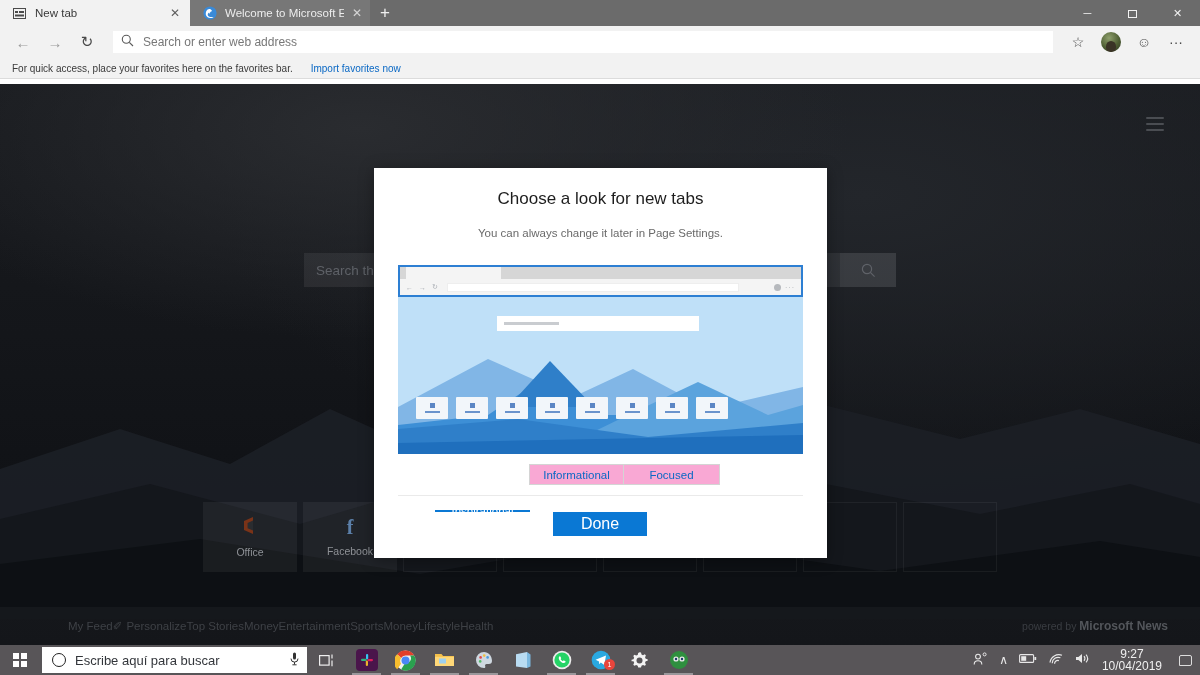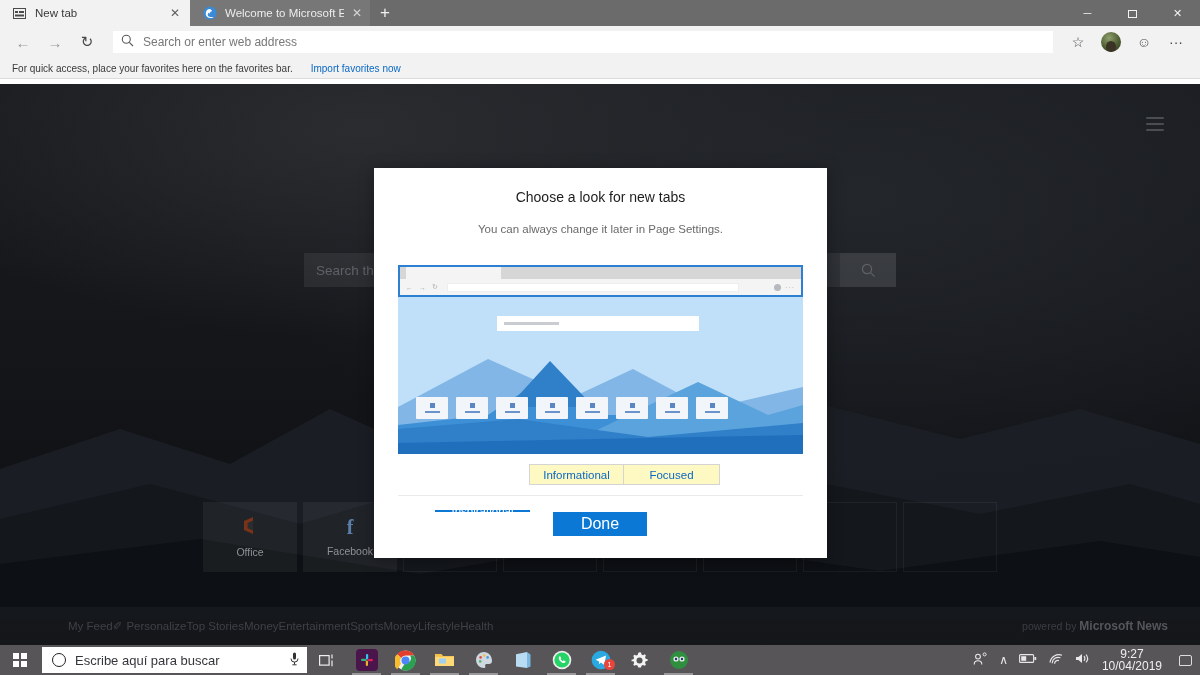--- a/index.html
+++ b/index.html
@@ -129,21 +129,21 @@
     margin-left:auto; padding-right:32px; font-size: 10.5px; color:#3a3d42;
   }
   .newsbar .powered b { color:#53565b; font-size: 12px; font-weight: bold; }
 
   
   .modal {
     position: absolute; left: 374px; top: 168px; width: 453px; height: 390px;
     background: #fff; box-shadow: 0 2px 14px rgba(0,0,0,.35);
   }
   .modal-title {
-    text-align:center; font-size: 14px; color: #1d1d1d; padding-top: 21px;
+    text-align:center; font-size: 17px; color: #1d1d1d; padding-top: 21px;
   }
   .modal-sub {
     text-align:center; font-size: 11.5px; color: #6a6a6a; padding-top: 18px;
   }
 
   
   .preview {
     position:absolute; left: 24px; top: 97px; width: 405px; height: 189px;
     background: #2d7fd3; overflow:hidden;
   }
@@ -173,21 +173,21 @@
   .pv-tile .sq { width:5px; height:5px; background:#5b86c4; }
   .pv-tile .bar { width:15px; height:2.5px; background:#6a93cc; }
 
   
   .seg {
     position:absolute; left: 62px; top: 296px; display:flex; height: 21px;
     font-size: 11.5px;
   }
   .seg .opt {
     display:flex; align-items:center; justify-content:center;
-    border:1px solid #d4d4d4; margin-left:-1px; color:#0a68c4; background:#fef9c3;
+    border:1px solid #d4d4d4; margin-left:-1px; color:#0a68c4; background:#f9a8d4;
   }
   .seg .opt.sel { background:#0a78d4; border-color:#0a78d4; color:#fff; }
   .seg .opt.w1 { width: 95px; margin-top: 46px; }
   .seg .opt.w2 { width: 95px; }
   .seg .opt.w3 { width: 97px; }
   .modal-divider {
     position:absolute; left:24px; top: 327px; width:405px; height:1px; background:#eaeaea;
   }
   .done-btn {
     position:absolute; left: 179px; top: 344px; width: 94px; height: 24px;

